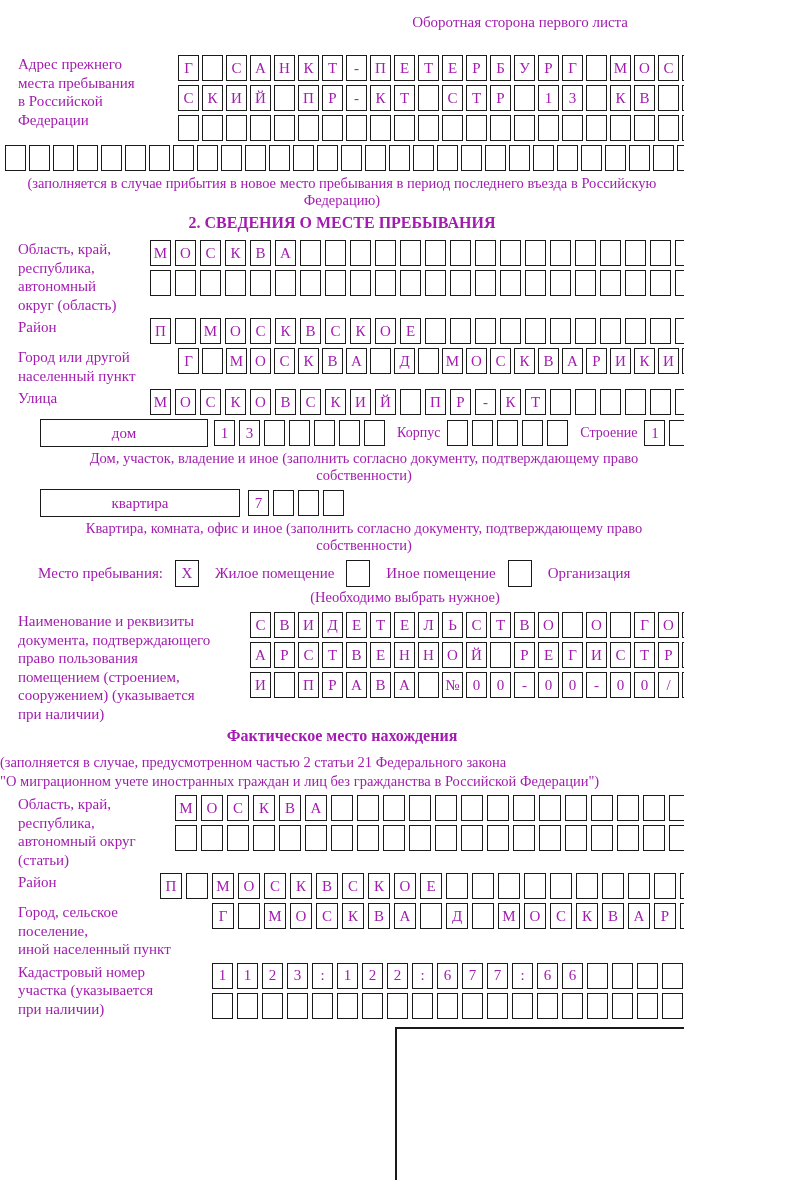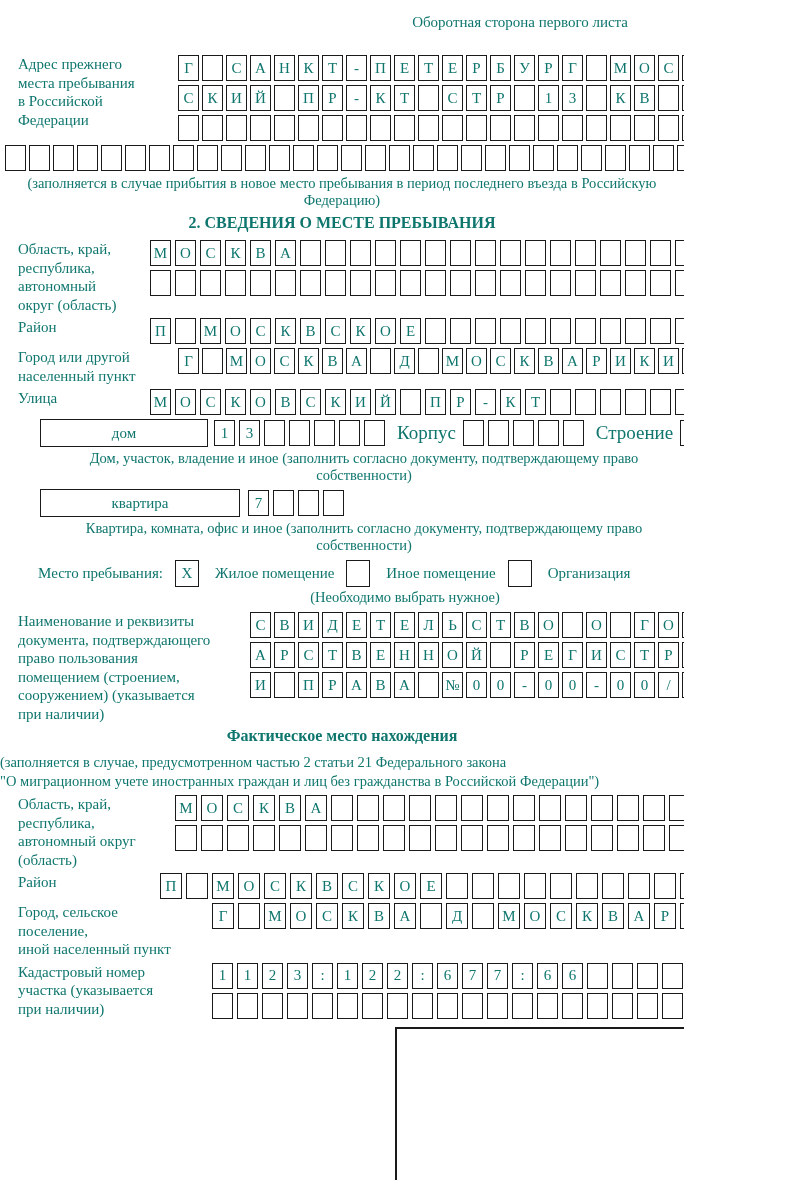--- a/index.html
+++ b/index.html
@@ -1,16 +1,16 @@
 <!DOCTYPE html>
 <html><head>
 <meta charset="utf-8">
 <style>
   html,body{margin:0;padding:0;background:#fff;}
-  .page{width:684px;height:1180px;overflow:hidden;background:#fff;color:#0f766e;
+  .page{width:684px;height:1180px;overflow:hidden;background:#fff;color:#a21caf;
         font-family:"Liberation Serif","DejaVu Serif",serif;position:relative;}
   .hdr{padding:14px 56px 0 0;text-align:right;font-size:15px;margin-bottom:24px;}
 
   .frow{display:flex;align-items:flex-start;margin-bottom:4px;}
   .lbl{flex:none;padding-left:18px;box-sizing:border-box;font-size:15px;line-height:18.5px;}
   .w178{width:178px;} .w150{width:150px;} .w175{width:175px;} .w160{width:160px;} .w250{width:250px;}
   .cellrows{display:flex;flex-direction:column;gap:4px;}
   .cells{display:flex;gap:3px;}
   .g4{gap:4px;}
   .cell{flex:none;width:21px;height:26px;border:1.5px solid #1a1a1a;box-sizing:border-box;
@@ -20,21 +20,21 @@
   .indent28{margin-left:28px;} .indent37{margin-left:37px;}
 
   .caption{font-size:14.5px;line-height:17px;text-align:center;margin:1px 6px 5px 6px;}
   .caption.left{text-align:center;padding-left:38px;margin-right:0;}
   .sec-title{text-align:center;font-weight:bold;font-size:16px;margin:4px 0 8px 0;}
 
   .hline{display:flex;align-items:center;padding-left:40px;margin-bottom:3px;}
   .labelbox{flex:none;border:1.5px solid #1a1a1a;height:28px;box-sizing:border-box;
             display:flex;align-items:center;justify-content:center;font-size:15px;background:#fff;}
   .lb168{width:168px;margin-right:6px;} .lb200{width:200px;margin-right:8px;}
-  .inlbl{font-size:19px;padding:0 7px 0 12px;font-family:Liberation Serif, serif;}
+  .inlbl{font-size:14px;padding:0 7px 0 12px;font-family:Liberation Serif, serif;}
 
   .stay{display:flex;align-items:center;padding-left:38px;height:28px;margin-bottom:2px;font-size:15px;}
   .chk{flex:none;width:24px;height:27px;border:1.5px solid #1a1a1a;box-sizing:border-box;
        display:flex;align-items:center;justify-content:center;font-size:15px;margin:0 16px 0 12px;}
   .stay-note{width:430px;margin:0 0 6px 190px;text-align:center;font-size:14.5px;}
 
   .fact-note{ text-align:left;font-size:14.5px;line-height:18.5px;margin-bottom:5px;}
   .stamp{width:357px;height:175px;border:2px solid #1a1a1a;box-sizing:border-box;
          margin:8px 0 6px 395px;background:#fff;}
 </style>
@@ -463,21 +463,21 @@
   <div class="fact-note">
       <div>(заполняется в случае, предусмотренном частью 2 статьи 21 Федерального закона</div>
       <div>"О миграционном учете иностранных граждан и лиц без гражданства в Российской Федерации")</div>
     </div>
 
   <div class="frow cw22">
     <div class="lbl w175">
         <div>Область, край,</div>
         <div>республика,</div>
         <div>автономный округ</div>
-        <div>(область)</div>
+        <div>(статьи)</div>
       </div>
     <div class="cellrows">
       <div class="cells g4">
           <span class="cell">М</span>
           <span class="cell">О</span>
           <span class="cell">С</span>
           <span class="cell">К</span>
           <span class="cell">В</span>
           <span class="cell">А</span>
           <span class="cell"></span>

